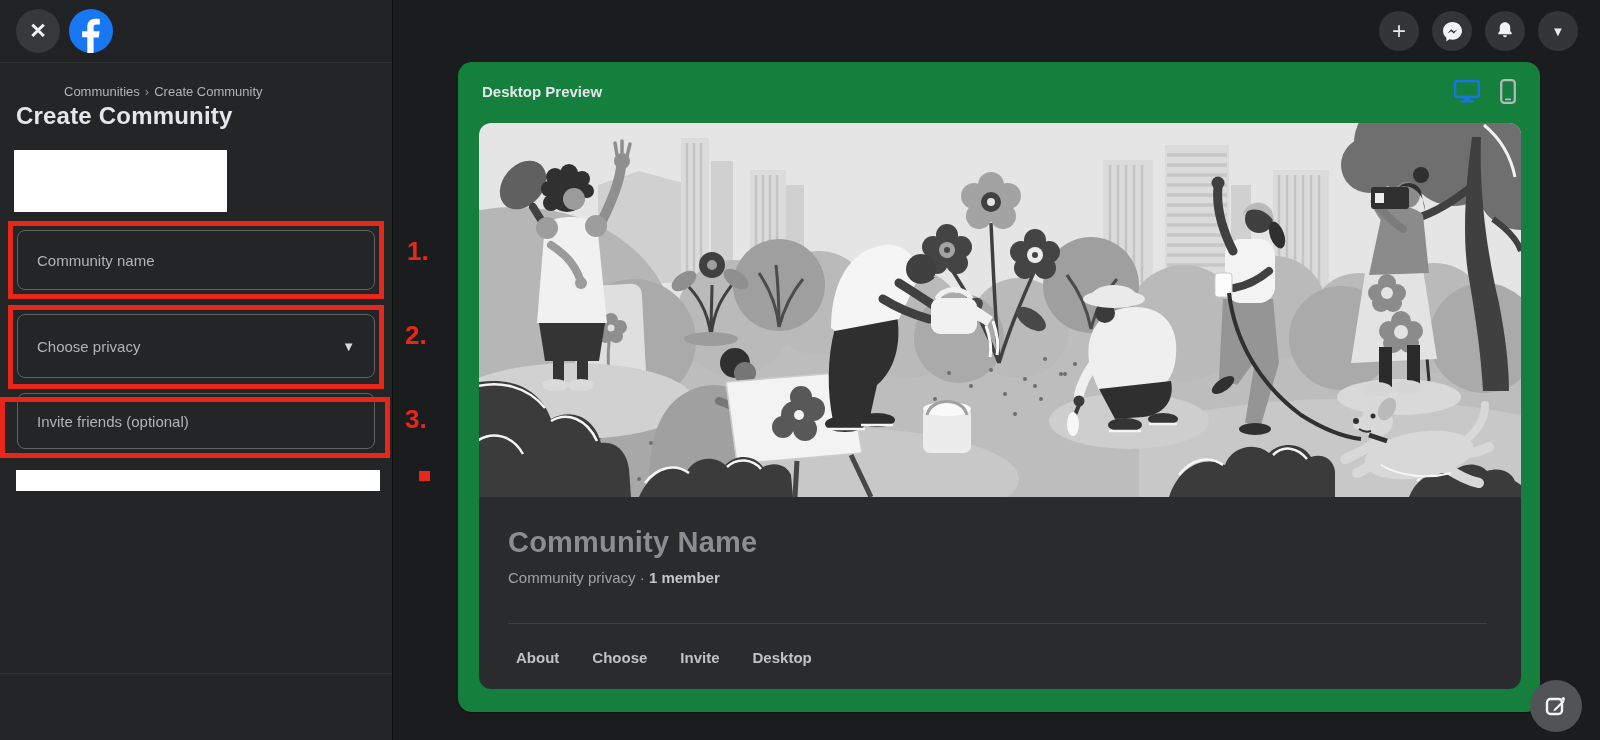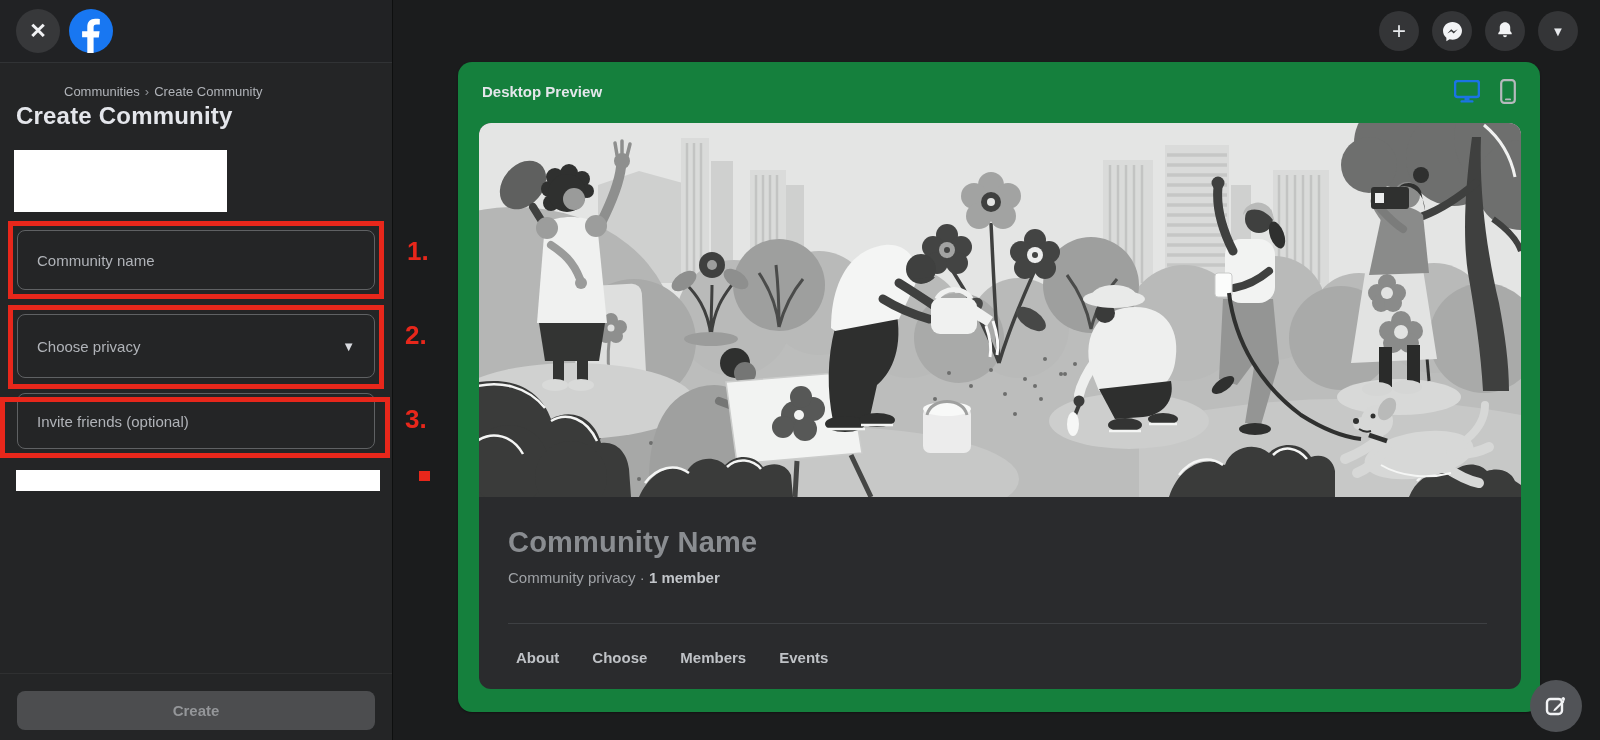--- a/index.html
+++ b/index.html
@@ -93,21 +93,20 @@
       <span>Invite friends (optional)</span>
     </div>
 
     <div class="anno anno-1"></div>
     <div class="anno anno-2"></div>
     <div class="anno anno-3"></div>
 
     <div class="redact redact-bar"></div>
 
     <div class="footer-line"></div>
-    <button class="create-btn">Create</button>
   </aside>
 
   <div class="step step-1">1.</div>
   <div class="step step-2">2.</div>
   <div class="step step-3">3.</div>
   <div class="step-dot"></div>
 
   <div class="circle-btn tbtn tb-plus">
     <span>+</span>
   </div>
@@ -469,22 +468,22 @@
         <h2 class="community-name">Community Name</h2>
         <div class="meta">
           <span>Community privacy</span>
           <span>·</span>
           <span class="member">1 member</span>
         </div>
         <hr class="divider">
         <nav class="tabs">
           <span class="tab">About</span>
           <span class="tab">Choose</span>
-          <span class="tab">Members</span>
-          <span class="tab">Events</span>
+          <span class="tab">Invite</span>
+          <span class="tab">Desktop</span>
         </nav>
       </div>
     </div>
   </section>
 
   <div class="circle-btn fab">
     <svg width="24" height="24" viewBox="0 0 24 24">
       <rect x="3" y="5" width="15" height="15" rx="3.5" fill="none" stroke="#f2f3f5" stroke-width="2.4"></rect>
       <path fill="#f2f3f5" d="M10.2 14.9l8.2-8.2 2.1-.6-.6 2.1-8.2 8.2-2.5.9z"></path>
       <path fill="#f2f3f5" d="M17.2 4.6l2.4 2.4 1-1a1.7 1.7 0 0 0-2.4-2.4z"></path>

